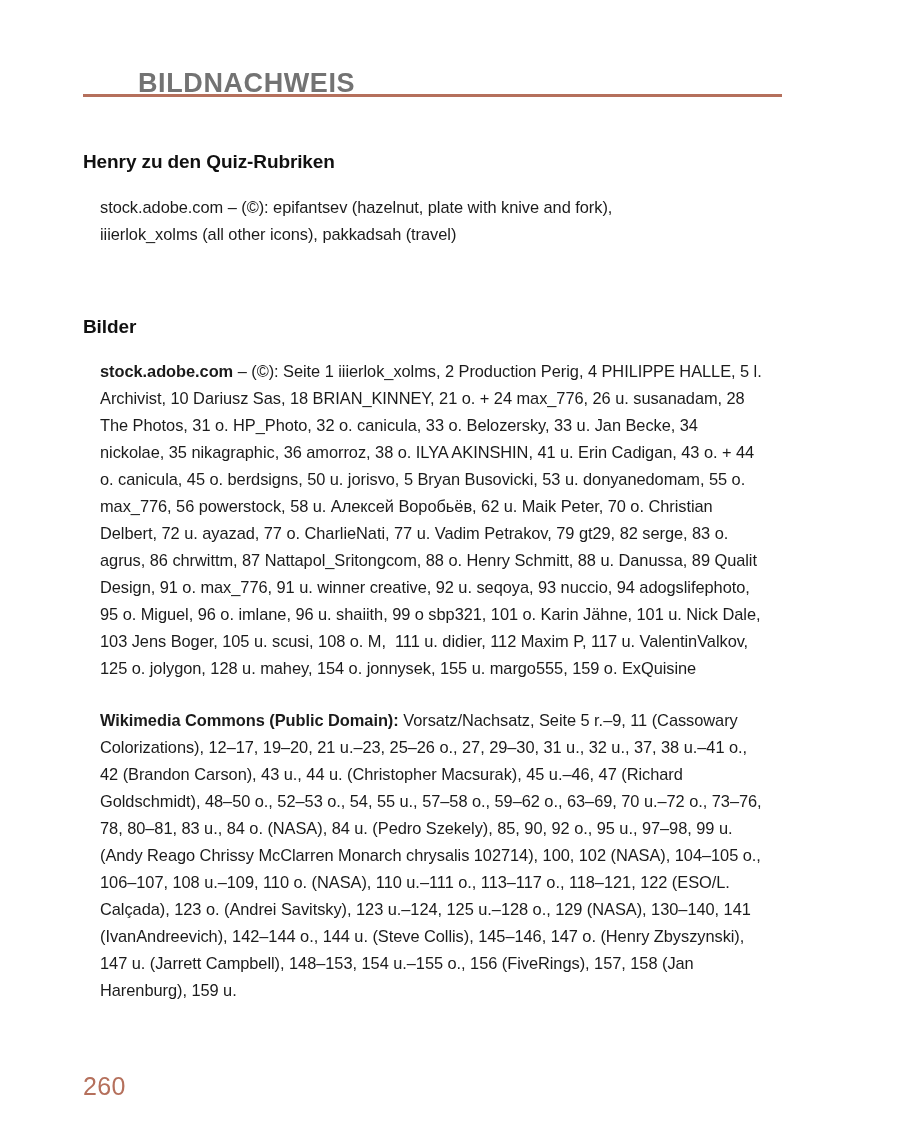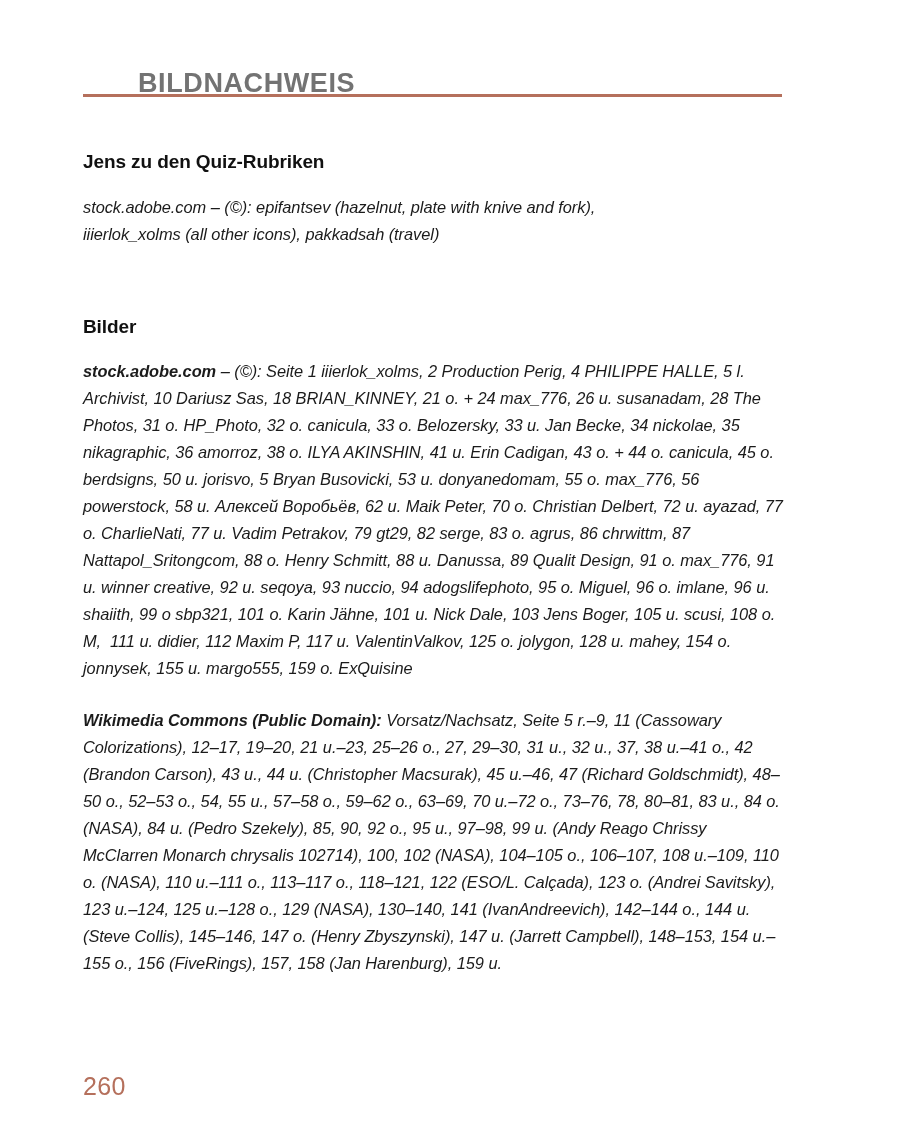--- a/index.html
+++ b/index.html
@@ -61,24 +61,23 @@
   }
 
   .section-heading.bilder {
     margin-top: 67px;
   }
 
   .body-para {
     font-size: 16.4px;
     line-height: 27px;
     color: #1b1b1b;
-    margin: 0;
+    margin: 17px;
     letter-spacing: -0.05px;
     white-space: pre-wrap;
-    font-style: italic;
   }
 
   .para-icons {
     margin-top: 20px;
   }
 
   .para-bilder {
     margin-top: 19px;
   }
 
@@ -105,21 +104,21 @@
 <body>
 
 <div class="page">
 
   <h1 class="page-title">BILDNACHWEIS</h1>
 
   <div class="title-rule"></div>
 
   <div class="content">
 
-    <h2 class="section-heading">Jens zu den Quiz-Rubriken</h2>
+    <h2 class="section-heading">Henry zu den Quiz-Rubriken</h2>
 
     <p class="body-para para-icons">stock.adobe.com – (©): epifantsev (hazelnut, plate with knive and fork),
 iiierlok_xolms (all other icons), pakkadsah (travel)</p>
 
     <h2 class="section-heading bilder">Bilder</h2>
 
     <p class="body-para para-bilder"><span class="lead">stock.adobe.com</span><span> – (©): Seite 1 iiierlok_xolms, 2 Production Perig, 4 PHILIPPE HALLE, 5 l. Archivist, 10 Dariusz Sas, 18 BRIAN_KINNEY, 21 o. + 24 max_776, 26 u. susanadam, 28 The Photos, 31 o. HP_Photo, 32 o. canicula, 33 o. Belozersky, 33 u. Jan Becke, 34 nickolae, 35 nikagraphic, 36 amorroz, 38 o. ILYA AKINSHIN, 41 u. Erin Cadigan, 43 o. + 44 o. canicula, 45 o. berdsigns, 50 u. jorisvo, 5 Bryan Busovicki, 53 u. donyanedomam, 55 o. max_776, 56 powerstock, 58 u. Алексей Воробьёв, 62 u. Maik Peter, 70 o. Christian Delbert, 72 u. ayazad, 77 o. CharlieNati, 77 u. Vadim Petrakov, 79 gt29, 82 serge, 83 o. agrus, 86 chrwittm, 87 Nattapol_Sritongcom, 88 o. Henry Schmitt, 88 u. Danussa, 89 Qualit Design, 91 o. max_776, 91 u. winner creative, 92 u. seqoya, 93 nuccio, 94 adogslifephoto, 95 o. Miguel, 96 o. imlane, 96 u. shaiith, 99 o sbp321, 101 o. Karin Jähne, 101 u. Nick Dale, 103 Jens Boger, 105 u. scusi, 108 o. M,  111 u. didier, 112 Maxim P, 117 u. ValentinValkov, 125 o. jolygon, 128 u. mahey, 154 o. jonnysek, 155 u. margo555, 159 o. ExQuisine</span></p>
 
     <p class="body-para para-wikimedia"><span class="lead">Wikimedia Commons (Public Domain):</span><span> Vorsatz/Nachsatz, Seite 5 r.–9, 11 (Cassowary Colorizations), 12–17, 19–20, 21 u.–23, 25–26 o., 27, 29–30, 31 u., 32 u., 37, 38 u.–41 o., 42 (Brandon Carson), 43 u., 44 u. (Christopher Macsurak), 45 u.–46, 47 (Richard Goldschmidt), 48–50 o., 52–53 o., 54, 55 u., 57–58 o., 59–62 o., 63–69, 70 u.–72 o., 73–76, 78, 80–81, 83 u., 84 o. (NASA), 84 u. (Pedro Szekely), 85, 90, 92 o., 95 u., 97–98, 99 u. (Andy Reago Chrissy McClarren Monarch chrysalis 102714), 100, 102 (NASA), 104–105 o., 106–107, 108 u.–109, 110 o. (NASA), 110 u.–111 o., 113–117 o., 118–121, 122 (ESO/L. Calçada), 123 o. (Andrei Savitsky), 123 u.–124, 125 u.–128 o., 129 (NASA), 130–140, 141 (IvanAndreevich), 142–144 o., 144 u. (Steve Collis), 145–146, 147 o. (Henry Zbyszynski), 147 u. (Jarrett Campbell), 148–153, 154 u.–155 o., 156 (FiveRings), 157, 158 (Jan Harenburg), 159 u.</span></p>
 

